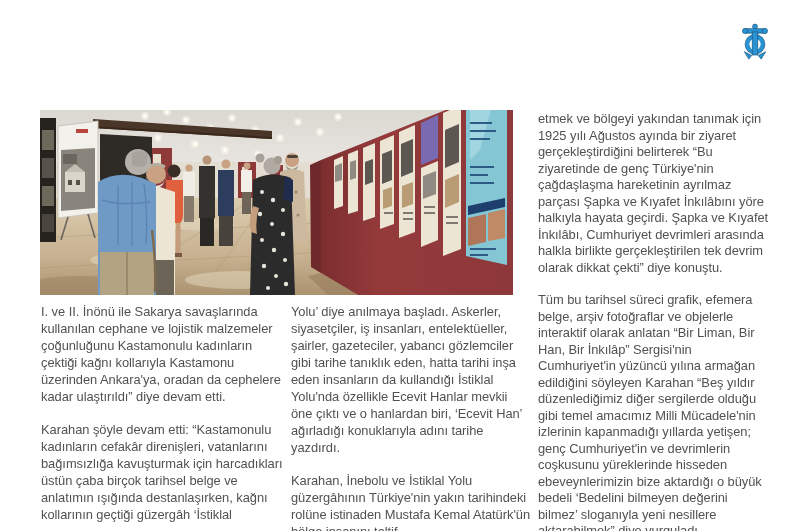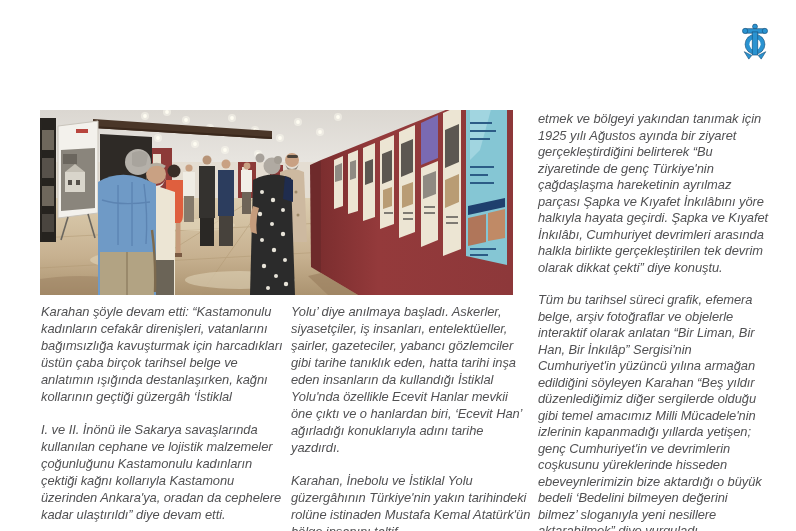--- a/index.html
+++ b/index.html
@@ -11,21 +11,21 @@
   .logo{position:absolute;left:741px;top:22px;width:28px;height:38px;}
   .photo{
     position:absolute;left:40px;top:110px;width:473px;height:185px;
     overflow:hidden;background:#ece9e4;
   }
   .photo svg{display:block;}
   .col{
     position:absolute;color:#515153;font-size:12.9px;line-height:17px;
     letter-spacing:-0.05px;text-align:left;
   }
-  .col p{margin:0 0 16px 0;font-style:italic;}
+  .col p{margin:0 0 16px 0;}
   #col1{left:41px;top:303px;width:245px;}
   #col2{left:291px;top:303px;width:241px;}
   #col3{left:538px;top:111px;width:232px;line-height:16.5px;}
 </style>
 </head>
 <body>
 
 <div class="logo">
   <svg viewBox="0 0 34 44" width="28" height="38">
     <g fill="#2a93d1" stroke="#17517c" stroke-width="0.8">
@@ -308,22 +308,22 @@
             <circle cx="228" cy="178" r="2"></circle>
           </g>
           <path d="M213,96 q-5,14 -2,26 l6,2 q-2,-14 2,-26 z" fill="#c59c7c"></path>
         </g>
       </g>
     </g>
   </svg>
 </div>
 
 <div class="col" id="col1">
+  <p>I. ve II. İnönü ile Sakarya savaşlarında kullanılan cephane ve lojistik malzemeler çoğunluğunu Kastamonulu kadınların çektiği kağnı kollarıyla Kastamonu üzerinden Ankara'ya, oradan da cephelere kadar ulaştırıldı” diye devam etti.</p>
   <p>Karahan şöyle devam etti: “Kastamonulu kadınların cefakâr direnişleri, vatanlarını bağımsızlığa kavuşturmak için harcadıkları üstün çaba birçok tarihsel belge ve anlatımın ışığında destanlaşırken, kağnı kollarının geçtiği güzergâh ‘İstiklal</p>
-  <p>I. ve II. İnönü ile Sakarya savaşlarında kullanılan cephane ve lojistik malzemeler çoğunluğunu Kastamonulu kadınların çektiği kağnı kollarıyla Kastamonu üzerinden Ankara'ya, oradan da cephelere kadar ulaştırıldı” diye devam etti.</p>
 </div>
 
 <div class="col" id="col2">
   <p>Yolu’ diye anılmaya başladı. Askerler, siyasetçiler, iş insanları, entelektüeller, şairler, gazeteciler, yabancı gözlemciler gibi tarihe tanıklık eden, hatta tarihi inşa eden insanların da kullandığı İstiklal Yolu'nda özellikle Ecevit Hanlar mevkii öne çıktı ve o hanlardan biri, ‘Ecevit Han’ ağırladığı konuklarıyla adını tarihe yazdırdı.</p>
   <p>Karahan, İnebolu ve İstiklal Yolu güzergâhının Türkiye'nin yakın tarihindeki rolüne istinaden Mustafa Kemal Atatürk'ün bölge insanını taltif</p>
 </div>
 
 <div class="col" id="col3">
   <p>etmek ve bölgeyi yakından tanımak için 1925 yılı Ağustos ayında bir ziyaret gerçekleştirdiğini belirterek “Bu ziyaretinde de genç Türkiye'nin çağdaşlaşma hareketinin ayrılmaz parçası Şapka ve Kıyafet İnkılâbını yöre halkıyla hayata geçirdi. Şapka ve Kıyafet İnkılâbı, Cumhuriyet devrimleri arasında halkla birlikte gerçekleştirilen tek devrim olarak dikkat çekti” diye konuştu.</p>
   <p>Tüm bu tarihsel süreci grafik, efemera belge, arşiv fotoğraflar ve objelerle interaktif olarak anlatan “Bir Liman, Bir Han, Bir İnkılâp” Sergisi'nin Cumhuriyet'in yüzüncü yılına armağan edildiğini söyleyen Karahan “Beş yıldır düzenlediğimiz diğer sergilerde olduğu gibi temel amacımız Milli Mücadele'nin izlerinin kapanmadığı yıllarda yetişen; genç Cumhuriyet'in ve devrimlerin coşkusunu yüreklerinde hisseden ebeveynlerimizin bize aktardığı o büyük bedeli ‘Bedelini bilmeyen değerini bilmez’ sloganıyla yeni nesillere aktarabilmek” diye vurguladı.</p>

